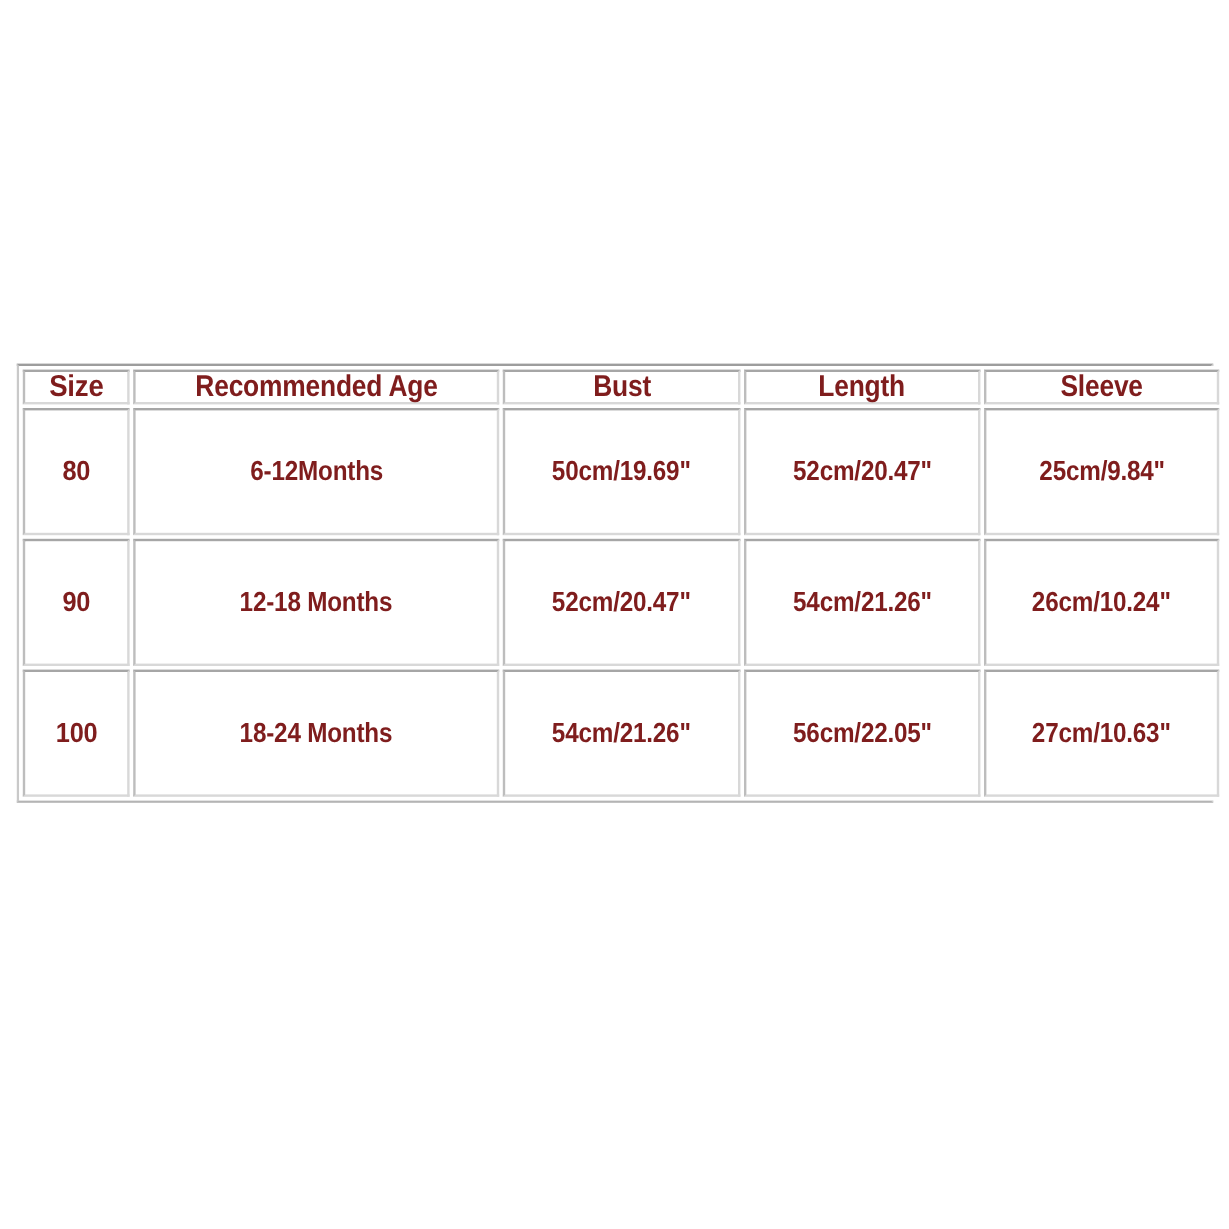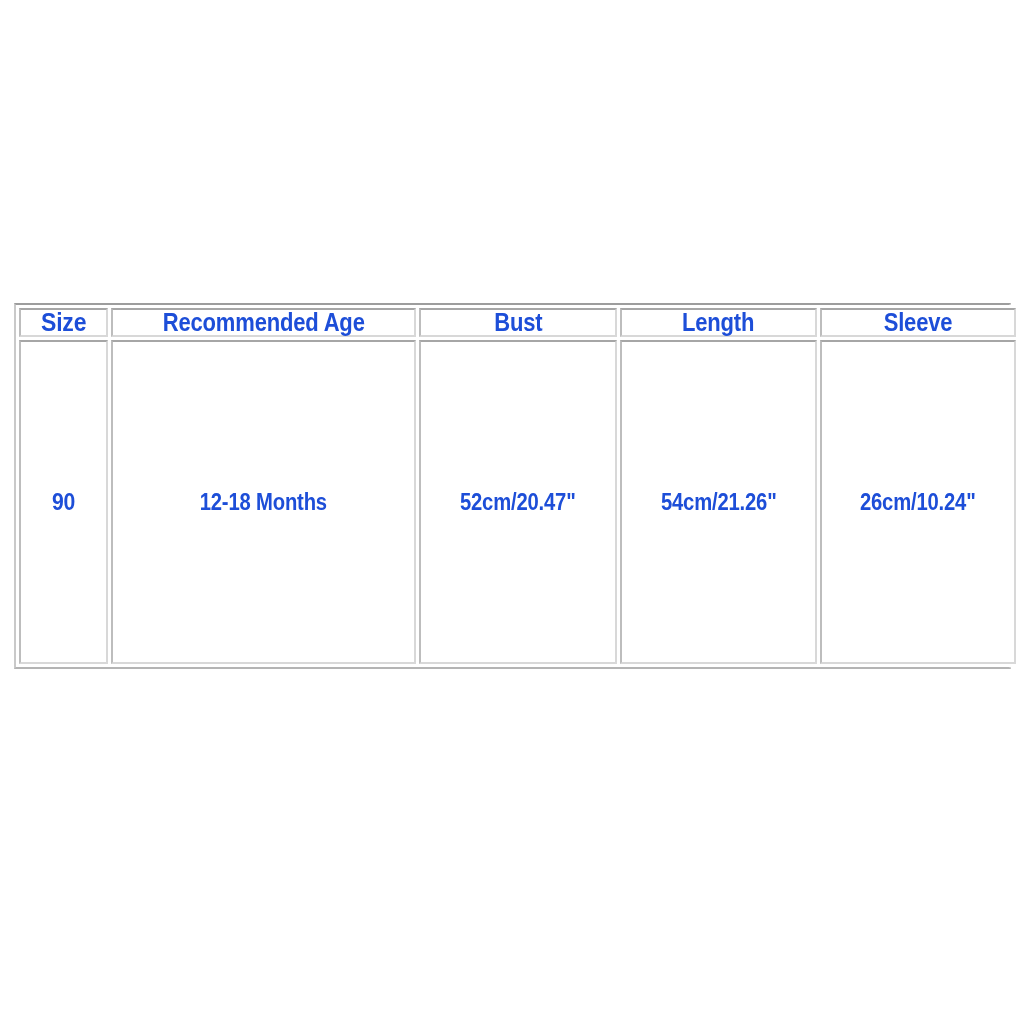--- a/index.html
+++ b/index.html
@@ -45,21 +45,21 @@
     box-sizing: border-box;
     background: #ffffff;
     text-align: center;
     vertical-align: middle;
     padding: 0 4px;
     
     border-top: 2px solid #a6a6a6;
     border-left: 2px solid #bdbdbd;
     border-right: 2px solid #d8d8d8;
     border-bottom: 2px solid #d8d8d8;
-    color: #1d4ed8;
+    color: #7f1d1d;
     font-weight: bold;
     font-stretch: condensed;
     letter-spacing: -0.2px;
     white-space: nowrap;
   }
 
   
   col.c-size   { width: 89px;  }
   col.c-age    { width: 305px; }
   col.c-bust   { width: 198px; }
@@ -112,30 +112,64 @@
           <span class="hdr-text">Length</span>
         </th>
         <th>
           <span class="hdr-text">Sleeve</span>
         </th>
       </tr>
     </thead>
     <tbody>
       <tr>
         <td>
+          <span class="cell-text size-val">80</span>
+        </td>
+        <td>
+          <span class="cell-text">6-12Months</span>
+        </td>
+        <td>
+          <span class="cell-text">50cm/19.69"</span>
+        </td>
+        <td>
+          <span class="cell-text">52cm/20.47"</span>
+        </td>
+        <td>
+          <span class="cell-text">25cm/9.84"</span>
+        </td>
+      </tr>
+      <tr>
+        <td>
           <span class="cell-text size-val">90</span>
         </td>
         <td>
           <span class="cell-text">12-18 Months</span>
         </td>
         <td>
           <span class="cell-text">52cm/20.47"</span>
         </td>
         <td>
           <span class="cell-text">54cm/21.26"</span>
         </td>
         <td>
           <span class="cell-text">26cm/10.24"</span>
         </td>
       </tr>
+      <tr>
+        <td>
+          <span class="cell-text size-val">100</span>
+        </td>
+        <td>
+          <span class="cell-text">18-24 Months</span>
+        </td>
+        <td>
+          <span class="cell-text">54cm/21.26"</span>
+        </td>
+        <td>
+          <span class="cell-text">56cm/22.05"</span>
+        </td>
+        <td>
+          <span class="cell-text">27cm/10.63"</span>
+        </td>
+      </tr>
     </tbody>
   </table>
 </div>
 
 </body></html>

